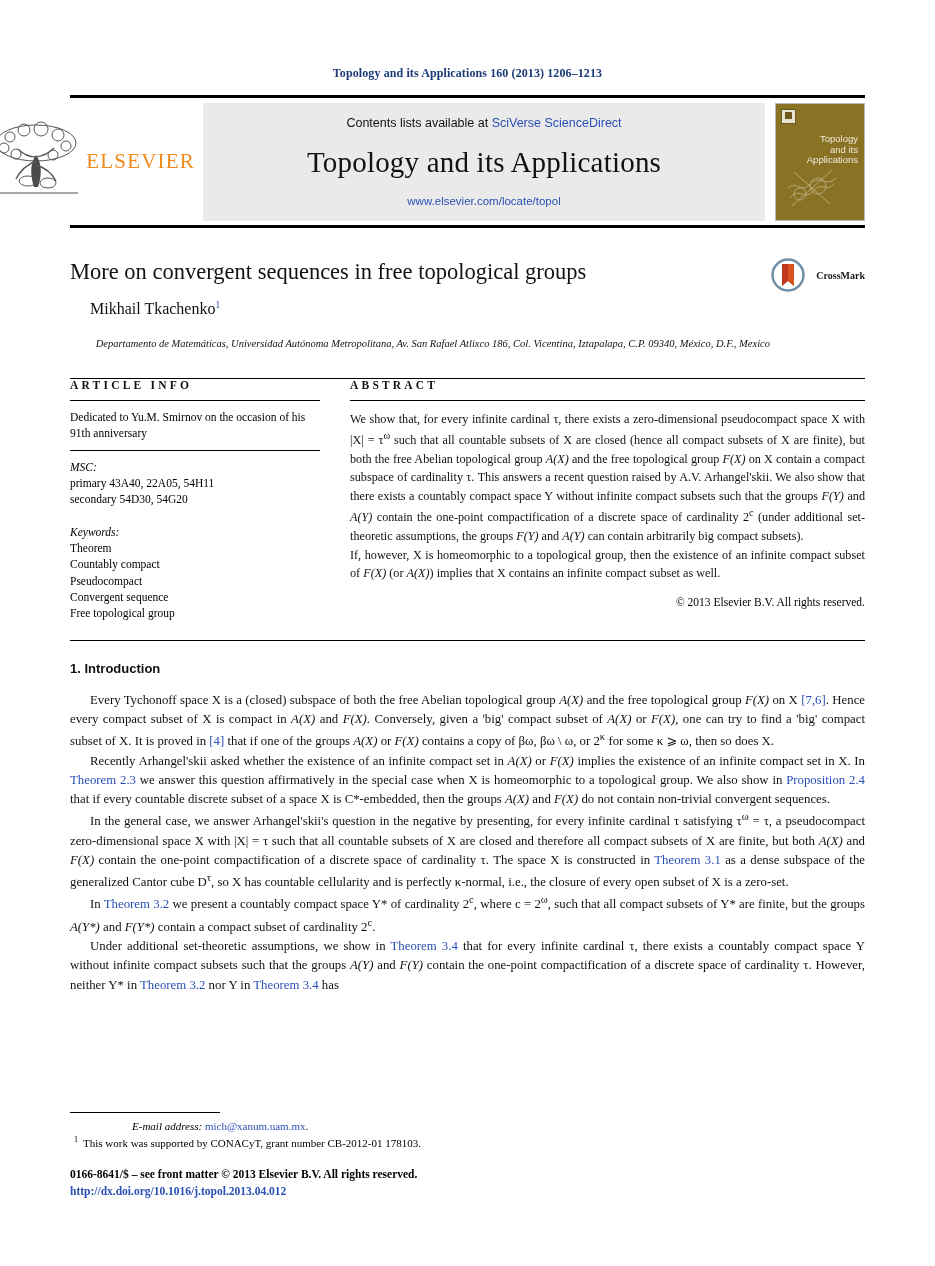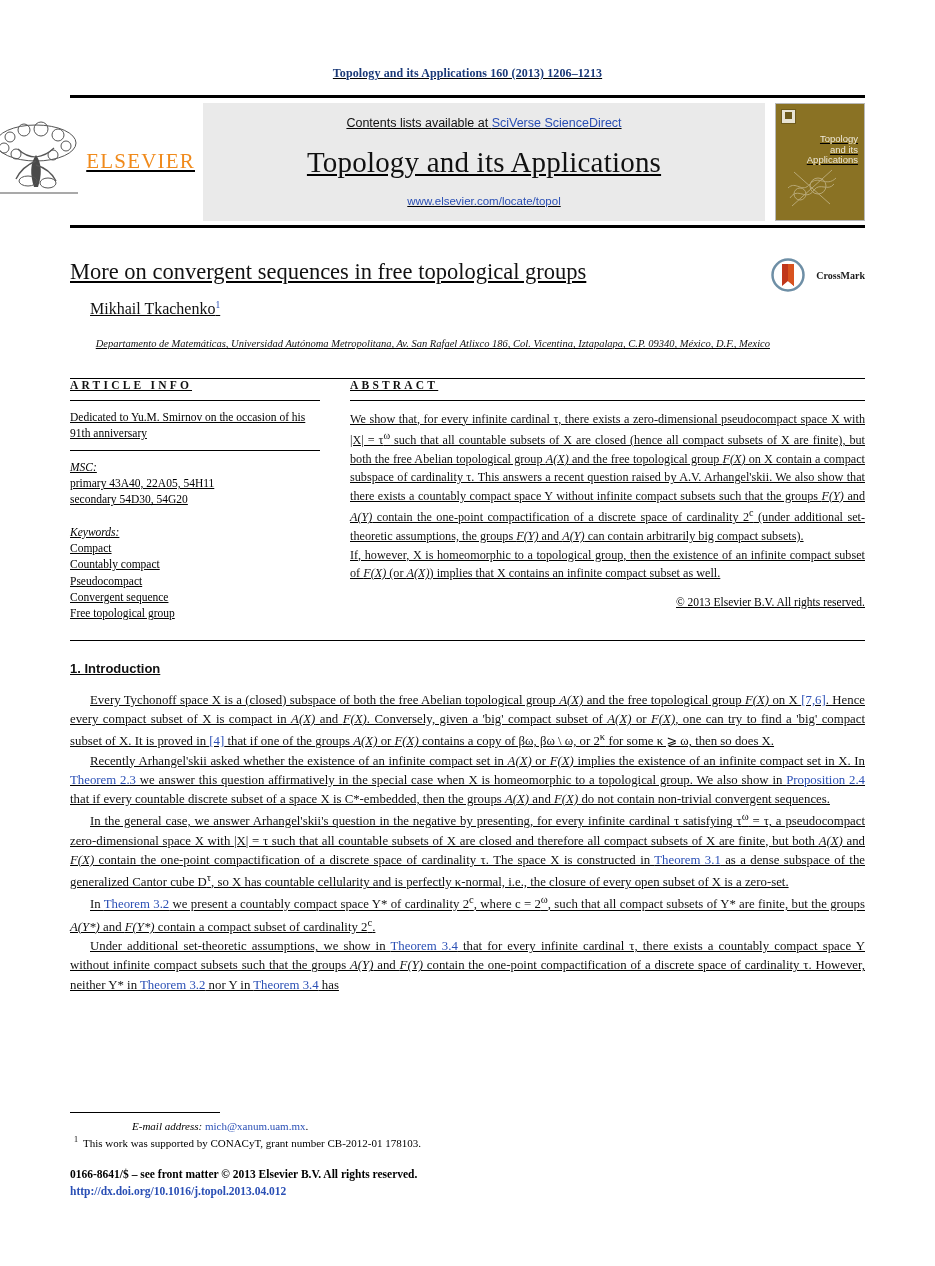--- a/index.html
+++ b/index.html
@@ -13,21 +13,20 @@
     font-family: "Liberation Serif", serif;
     color: #000000;
     position: relative;
     overflow: hidden;
   }
   .page {
     width: 935px;
     height: 1266px;
     position: relative;
     box-sizing: border-box;
-    text-decoration: underline;
   }
 
   
   .running-head {
     text-align: center;
     font-family: "Liberation Serif", serif;
     font-size: 12px;
     font-weight: bold;
     color: #1b3a78;
     padding-top: 66px;
@@ -392,21 +391,21 @@
       <div class="hr-thin"></div>
       <div class="info-ded">Dedicated to Yu.M. Smirnov on the occasion of his 91th anniversary</div>
       <div class="hr-thin"></div>
       <div class="info-group">
         <div class="lbl">MSC:</div>
         <div>primary 43A40, 22A05, 54H11</div>
         <div>secondary 54D30, 54G20</div>
       </div>
       <div class="info-group kw-group">
         <div class="lbl">Keywords:</div>
-        <div>Compact</div>
+        <div>Theorem</div>
         <div>Countably compact</div>
         <div>Pseudocompact</div>
         <div>Convergent sequence</div>
         <div>Free topological group</div>
       </div>
     </div>
 
     <div class="col-abs">
       <div class="sec-head">ABSTRACT</div>
       <div class="abstract-rule"></div>

